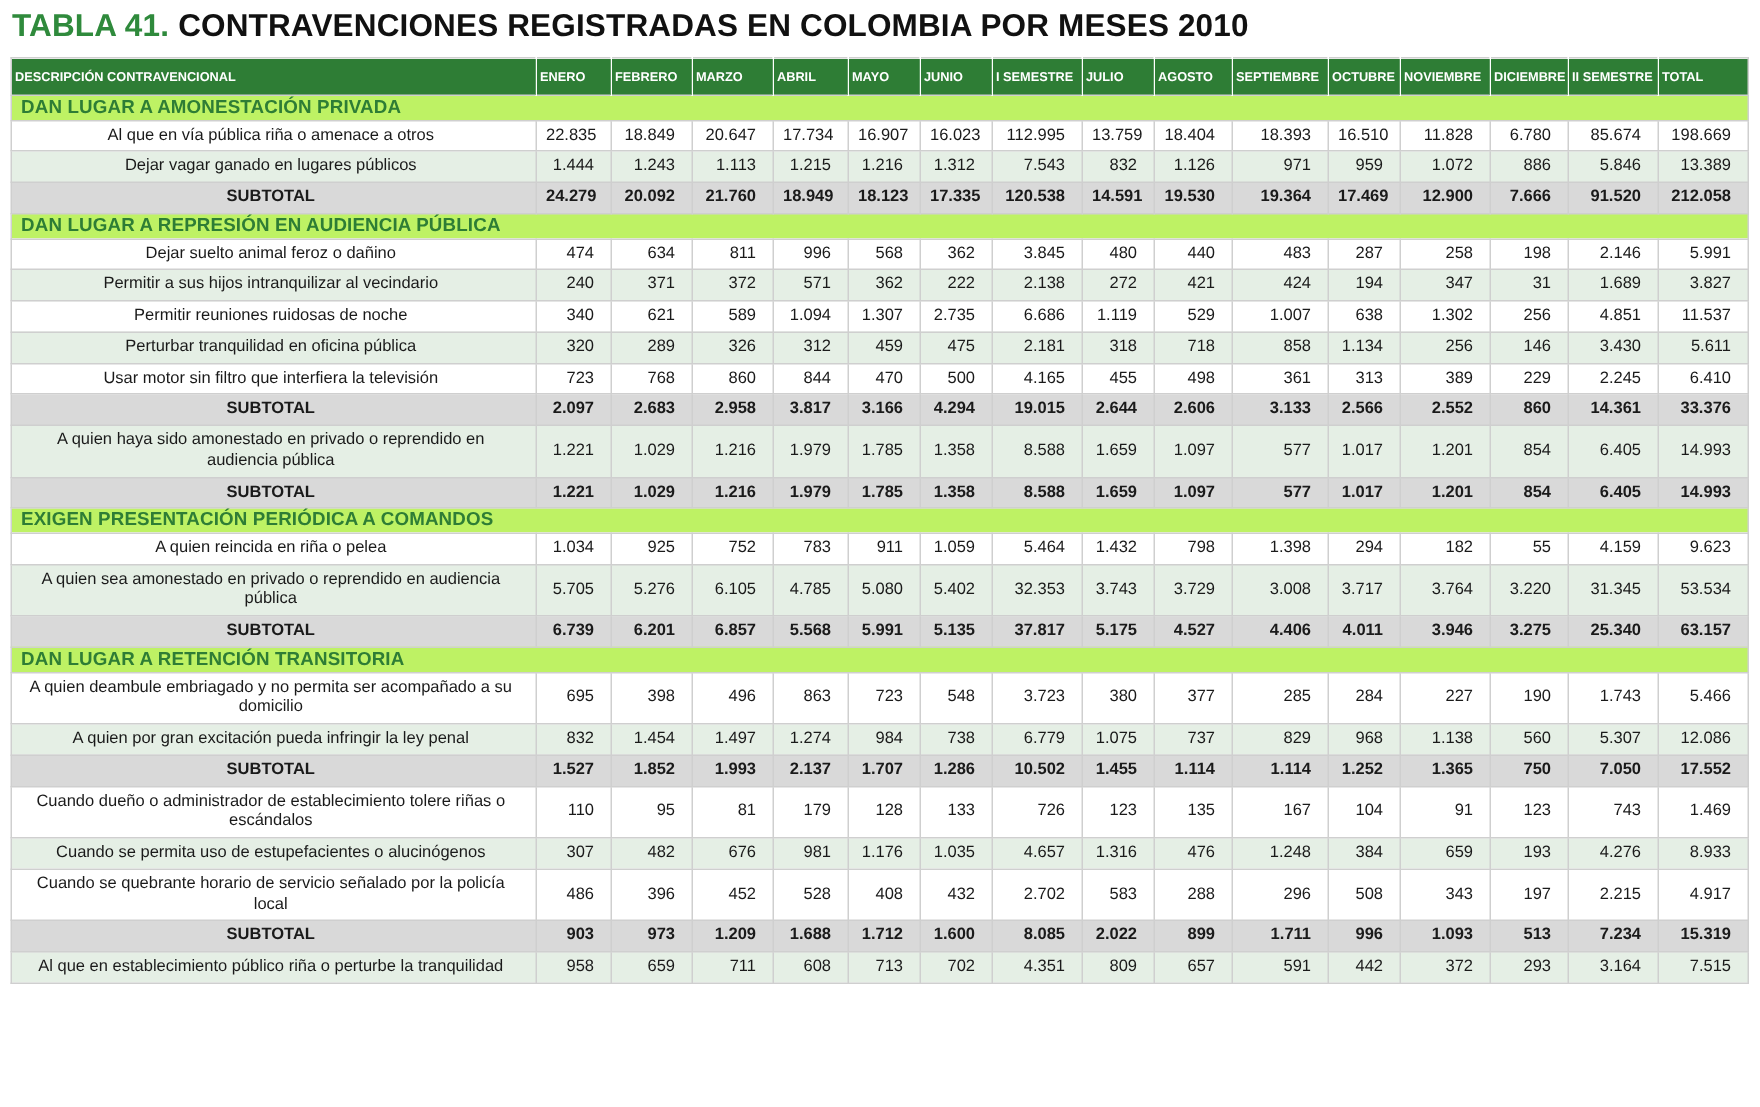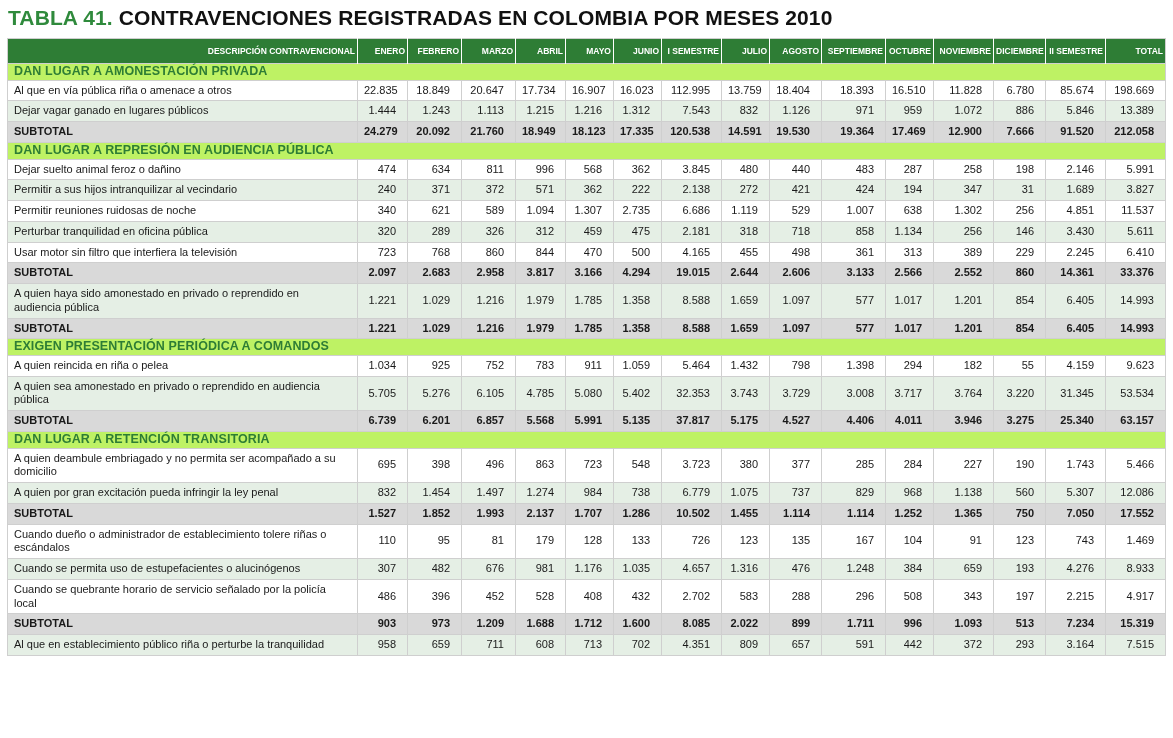--- a/index.html
+++ b/index.html
@@ -14,33 +14,33 @@
     margin: 2px 0 8px 1px; letter-spacing: 0.1px;
   }
   .title .tag { color: var(--title-green, #2f8a3c); margin-right: 6px; }
   table {
     border-collapse: collapse; table-layout: fixed; width: 1158px;
     border: 1px solid var(--border-gray, #cfcfcf);
   }
   thead th {
     background: var(--header-green, #2e7d35);
     color: #ffffff; font-size: 8.5px; font-weight: bold;
-    text-transform: uppercase; text-align: right; vertical-align: middle;
+    text-transform: uppercase; text-align: left; vertical-align: middle;
     padding: 7px 2px; border-right: 1px solid rgba(255,255,255,0.45);
     overflow: hidden; white-space: nowrap;
   }
   thead th:last-child { border-right: none; margin-top: 27px; }
   tbody td {
     font-size: 11px; color: #1a1a1a;
     border: 1px solid var(--border-gray, #cfcfcf);
     padding: 3px 10px 3px 6px; vertical-align: middle;
     line-height: 1.25; background: #ffffff;
   }
   tbody td.num { text-align: right; white-space: nowrap; padding-right: 11px; }
-  tbody td.desc { text-align: left; }
+  tbody td.desc { text-align: center; }
   tr.alt td { background: var(--row-alt-green, #e5efe5); }
   tr.subtotal-row td {
     background: var(--subtotal-gray, #d9d9d9);
     font-weight: bold;
   }
   tr.section-row td {
     background: #bef264;
     color: var(--section-green, #2e7d35);
     font-weight: bold; font-size: 12.5px; text-transform: uppercase;
     padding: 0 6px; letter-spacing: 0.1px;

